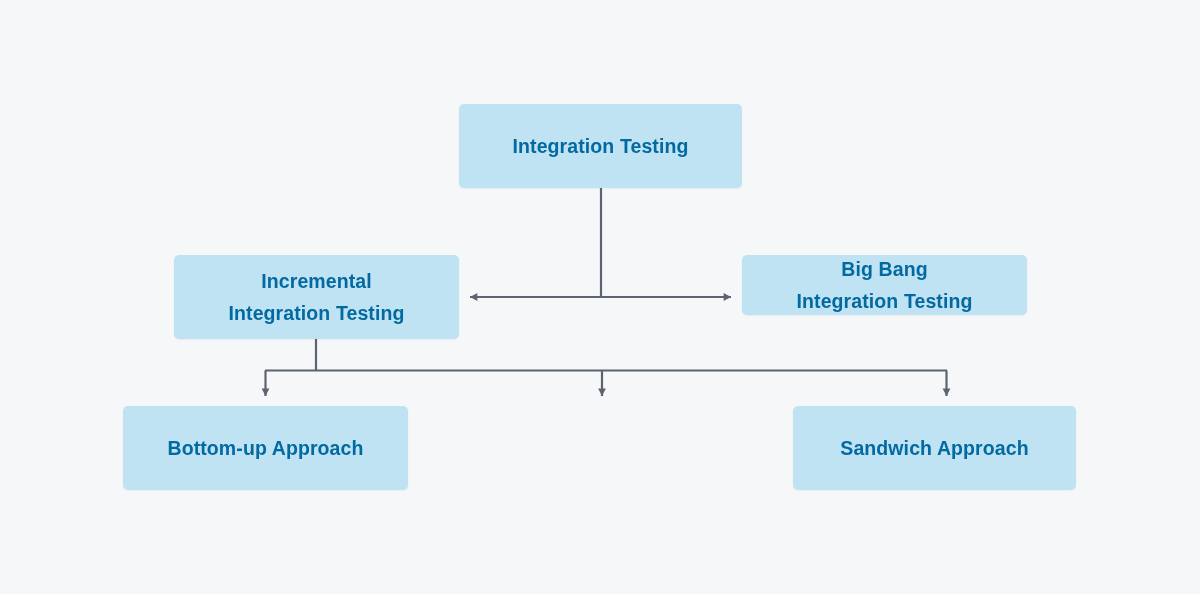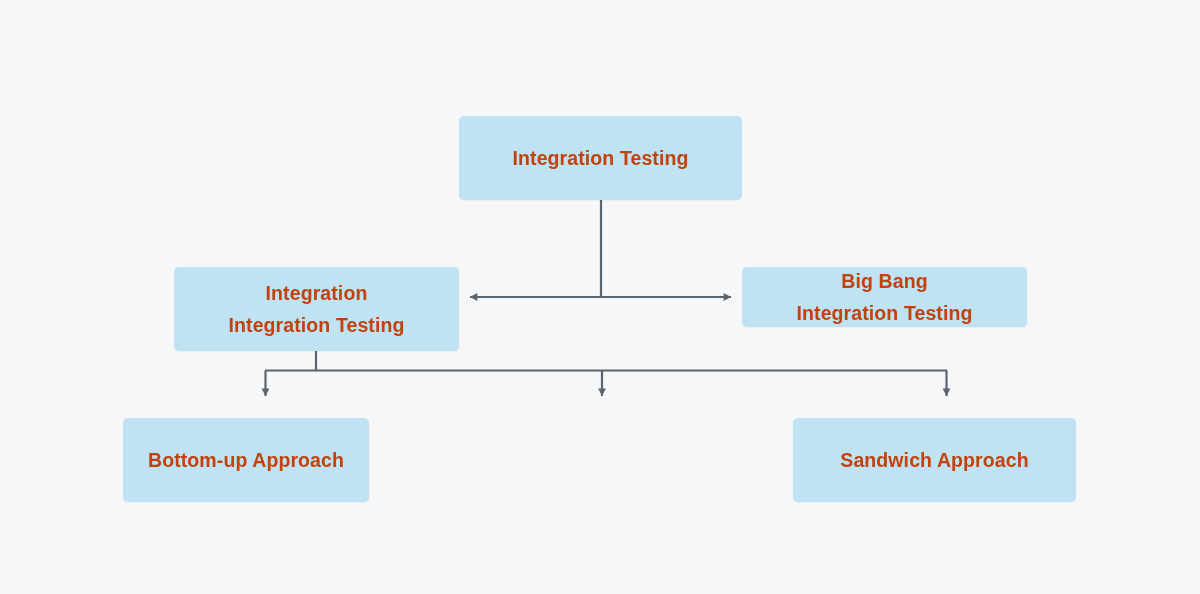--- a/index.html
+++ b/index.html
@@ -30,27 +30,26 @@
   }
   .node {
     position: absolute;
     box-sizing: border-box;
     background: #bfe3f2;
     border-radius: 5px;
     display: flex;
     align-items: center;
     justify-content: center;
     text-align: center;
-    color: #c2410c;
+    color: #0369a1;
     font-size: 19.5px;
     font-weight: 600;
     line-height: 1.65;
     letter-spacing: 0.1px;
     box-shadow: 0 1px 2px rgba(20, 40, 60, 0.05);
-    margin-top: 12px;
   }
   .node .label {
     display: block;
     width: 100%;
     padding: 0 10px;
     box-sizing: border-box;
   }
   .node .label .line2 {
     display: block;
   }
@@ -72,21 +71,21 @@
   #node-big-bang-integration-testing {
     left: 742px;
     top: 255px;
     width: 285px;
     height: 60px;
   }
   
   #node-bottom-up-approach {
     left: 123px;
     top: 406px;
-    width: 246px;
+    width: 285px;
     height: 84px;
   }
   #node-top-down-approach {
     left: 459px;
     top: 406px;
     width: 283px;
     height: 84px;
   }
   #node-sandwich-approach {
     left: 793px;
@@ -144,21 +143,21 @@
   </svg>
 
   <div class="node" id="node-integration-testing">
     <span class="label">
       <span>Integration Testing</span>
     </span>
   </div>
 
   <div class="node" id="node-incremental-integration-testing">
     <span class="label">
-      <span>Integration</span>
+      <span>Incremental</span>
       <span class="line2">Integration Testing</span>
     </span>
   </div>
 
   <div class="node" id="node-big-bang-integration-testing">
     <span class="label">
       <span>Big Bang</span>
       <span class="line2">Integration Testing</span>
     </span>
   </div>

